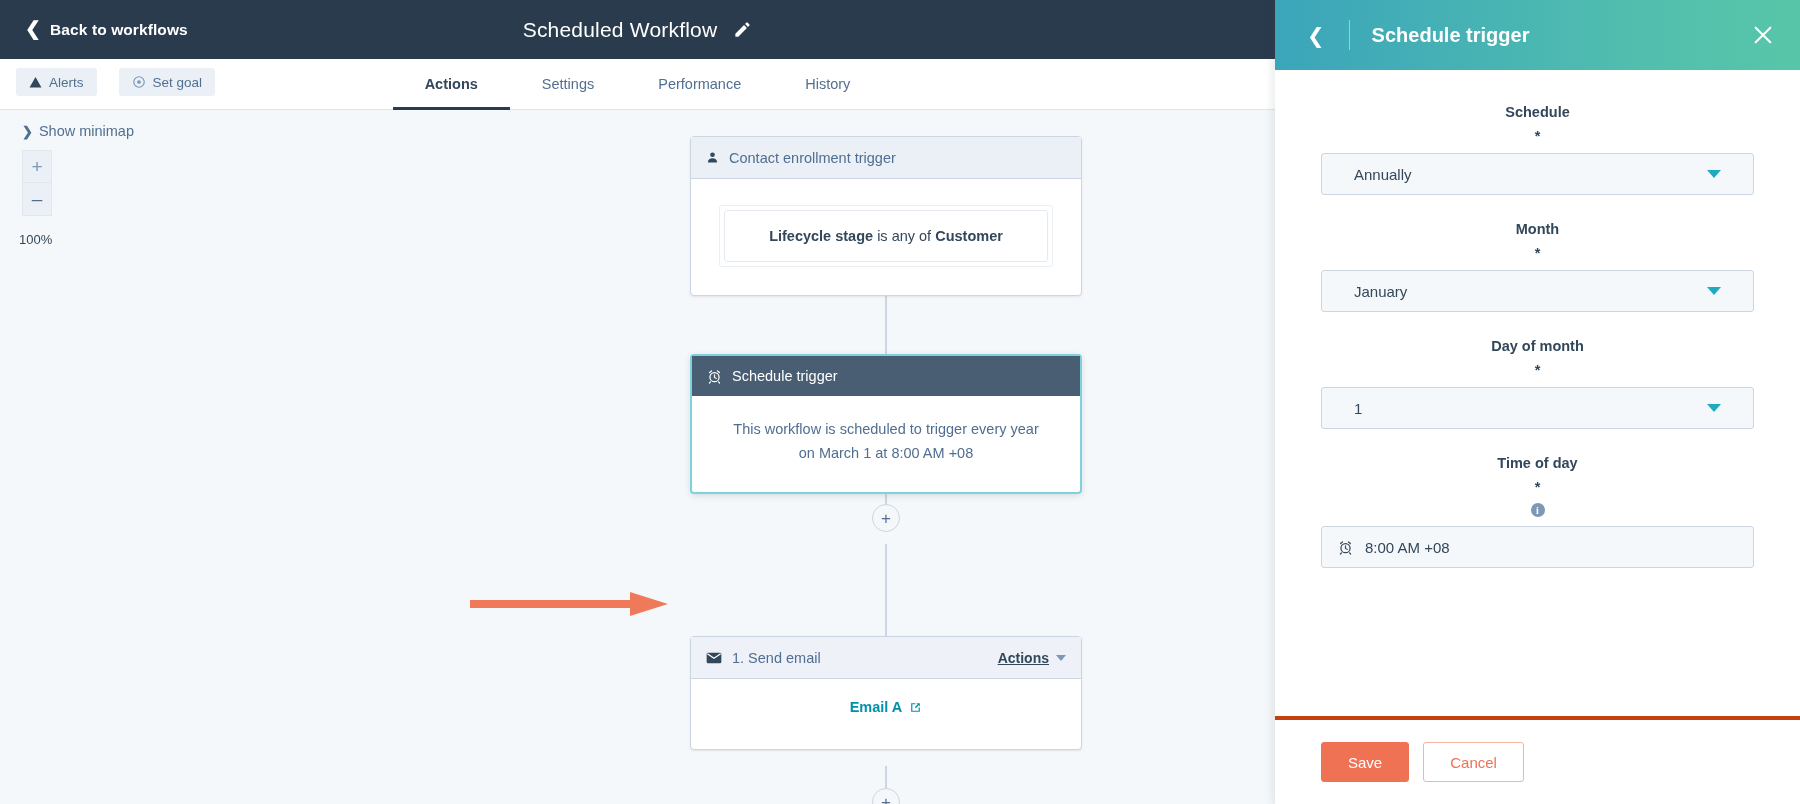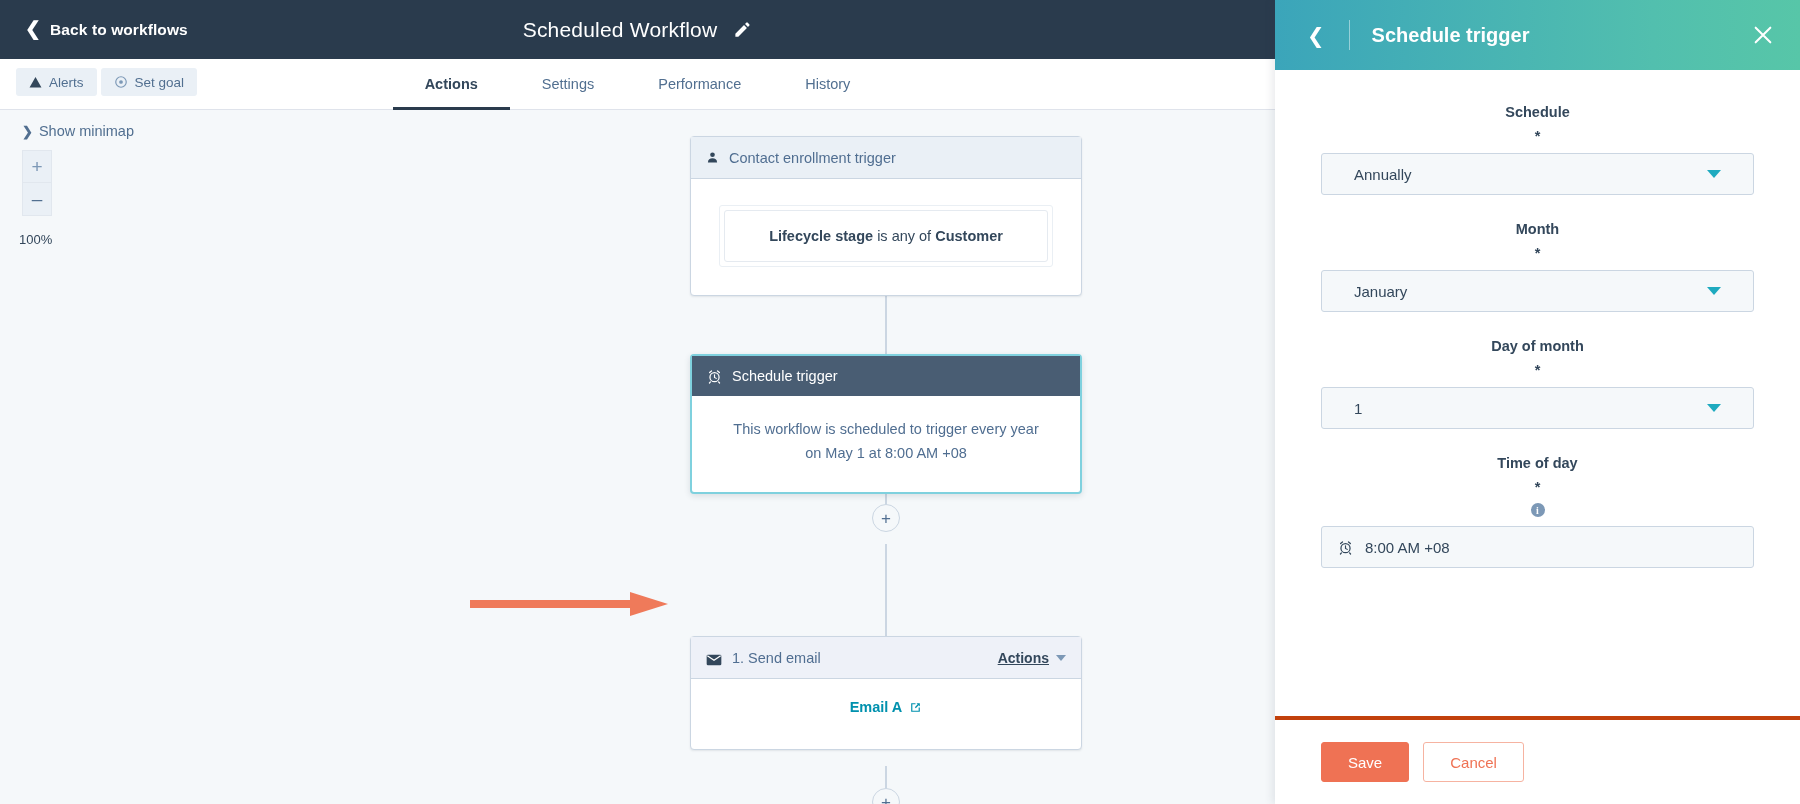--- a/index.html
+++ b/index.html
@@ -33,21 +33,21 @@
   .topbar-title .t {
     color: #ffffff; font-size: 21px; font-weight: normal; letter-spacing: .2px;
   }
   .pencil { width: 19px; height: 19px; pointer-events: auto; cursor: pointer; }
 
   
   .subbar {
     position: absolute; left: 0; top: 59px; width: 1275px; height: 51px;
     background: #ffffff; border-bottom: 1px solid #dfe3eb;
   }
-  .pills { position: absolute; left: 16px; top: 9px; display: flex; gap: 4px; }
+  .pills { position: absolute; left: 16px; top: 9px; display: flex; gap: 22px; }
   .pill {
     display: flex; align-items: center; gap: 7px;
     height: 28px; padding: 0 13px;
     background: #eaf0f6; border-radius: 3px;
     color: #516f90; font-size: 13.5px; cursor: pointer;
     border: none;
     font-family: "Liberation Sans", sans-serif;
   }
   .tabs {
     position: absolute; left: 0; top: 0; width: 1275px; height: 51px;
@@ -130,21 +130,21 @@
     background: #495d73; color: #ffffff; border-bottom: none; height: 40px;
   }
   .sched-text {
     text-align: center; color: #506e91; font-size: 14.5px; line-height: 1.65;
     padding: 22px 32px 26px 32px;
   }
 
   
   #card-email { top: 526px; }
   #card-email .card-head { background: #eef1f8; color: #506e91; justify-content: space-between; }
-  .head-left { display: flex; align-items: flex-end; gap: 10px; }
+  .head-left { display: flex; align-items: center; gap: 10px; }
   .actions-menu {
     display: flex; align-items: center; gap: 7px;
     color: #33475b; font-size: 14px; font-weight: bold; cursor: pointer;
   }
   .actions-menu .lbl { text-decoration: underline; }
   .caret-dn {
     width: 0; height: 0; border-left: 5px solid transparent;
     border-right: 5px solid transparent; border-top: 6px solid #7c98b6;
   }
   .email-link {
@@ -312,21 +312,21 @@
 
     <div class="card" id="card-schedule">
       <div class="card-head">
         <svg width="15" height="15" viewBox="0 0 24 24">
           <circle cx="12" cy="13" r="7.3" fill="none" stroke="#ffffff" stroke-width="2"></circle>
           <path d="M12 9.2v4.2l2.8 1.6" fill="none" stroke="#ffffff" stroke-width="1.8" stroke-linecap="round"></path>
           <path d="M4.2 5.6l3-2.4M19.8 5.6l-3-2.4M5.5 20.6l-1.6 1.8M18.5 20.6l1.6 1.8" stroke="#ffffff" stroke-width="2" stroke-linecap="round"></path>
         </svg>
         <span>Schedule trigger</span>
       </div>
-      <div class="sched-text">This workflow is scheduled to trigger every year on May 1 at 8:00 AM +08</div>
+      <div class="sched-text">This workflow is scheduled to trigger every year on March 1 at 8:00 AM +08</div>
     </div>
 
     <div class="card" id="card-email">
       <div class="card-head">
         <div class="head-left">
           <svg width="16" height="12" viewBox="0 0 24 18">
             <rect x="1" y="1" width="22" height="16" rx="2" fill="#33475b"></rect>
             <path d="M2 2.5l10 7 10-7" fill="none" stroke="#ffffff" stroke-width="1.8"></path>
           </svg>
           <span>1. Send email</span>

